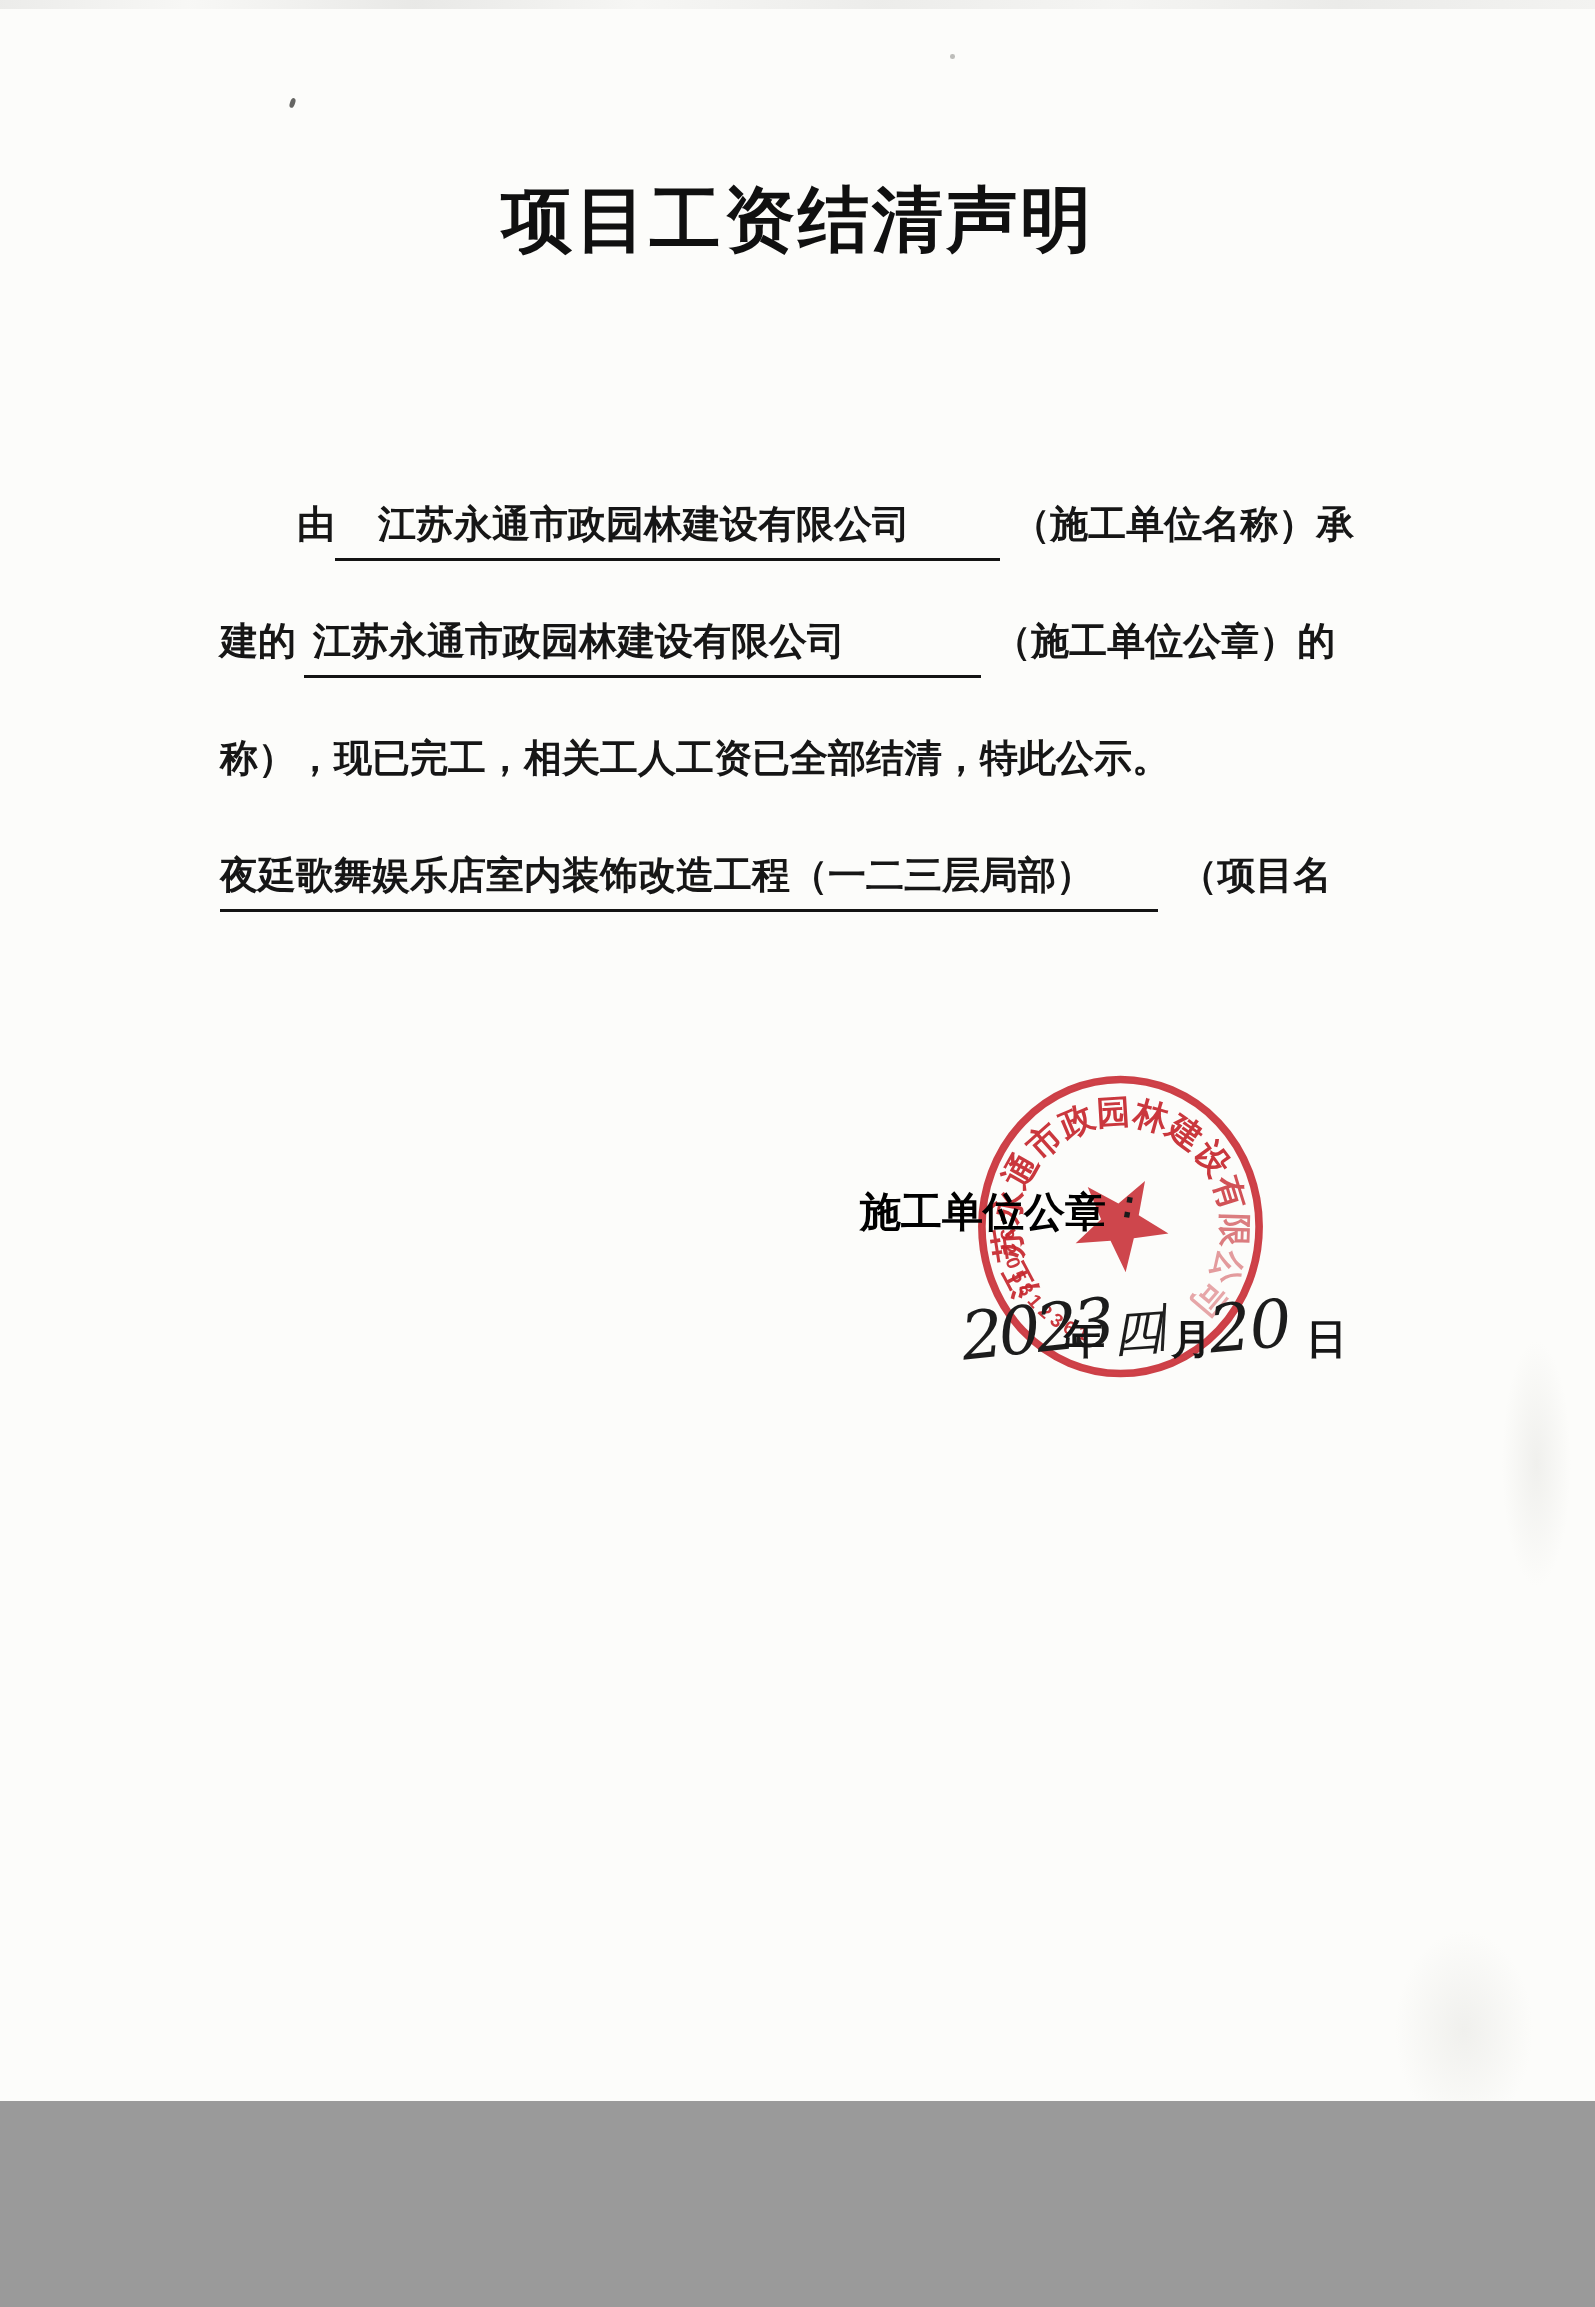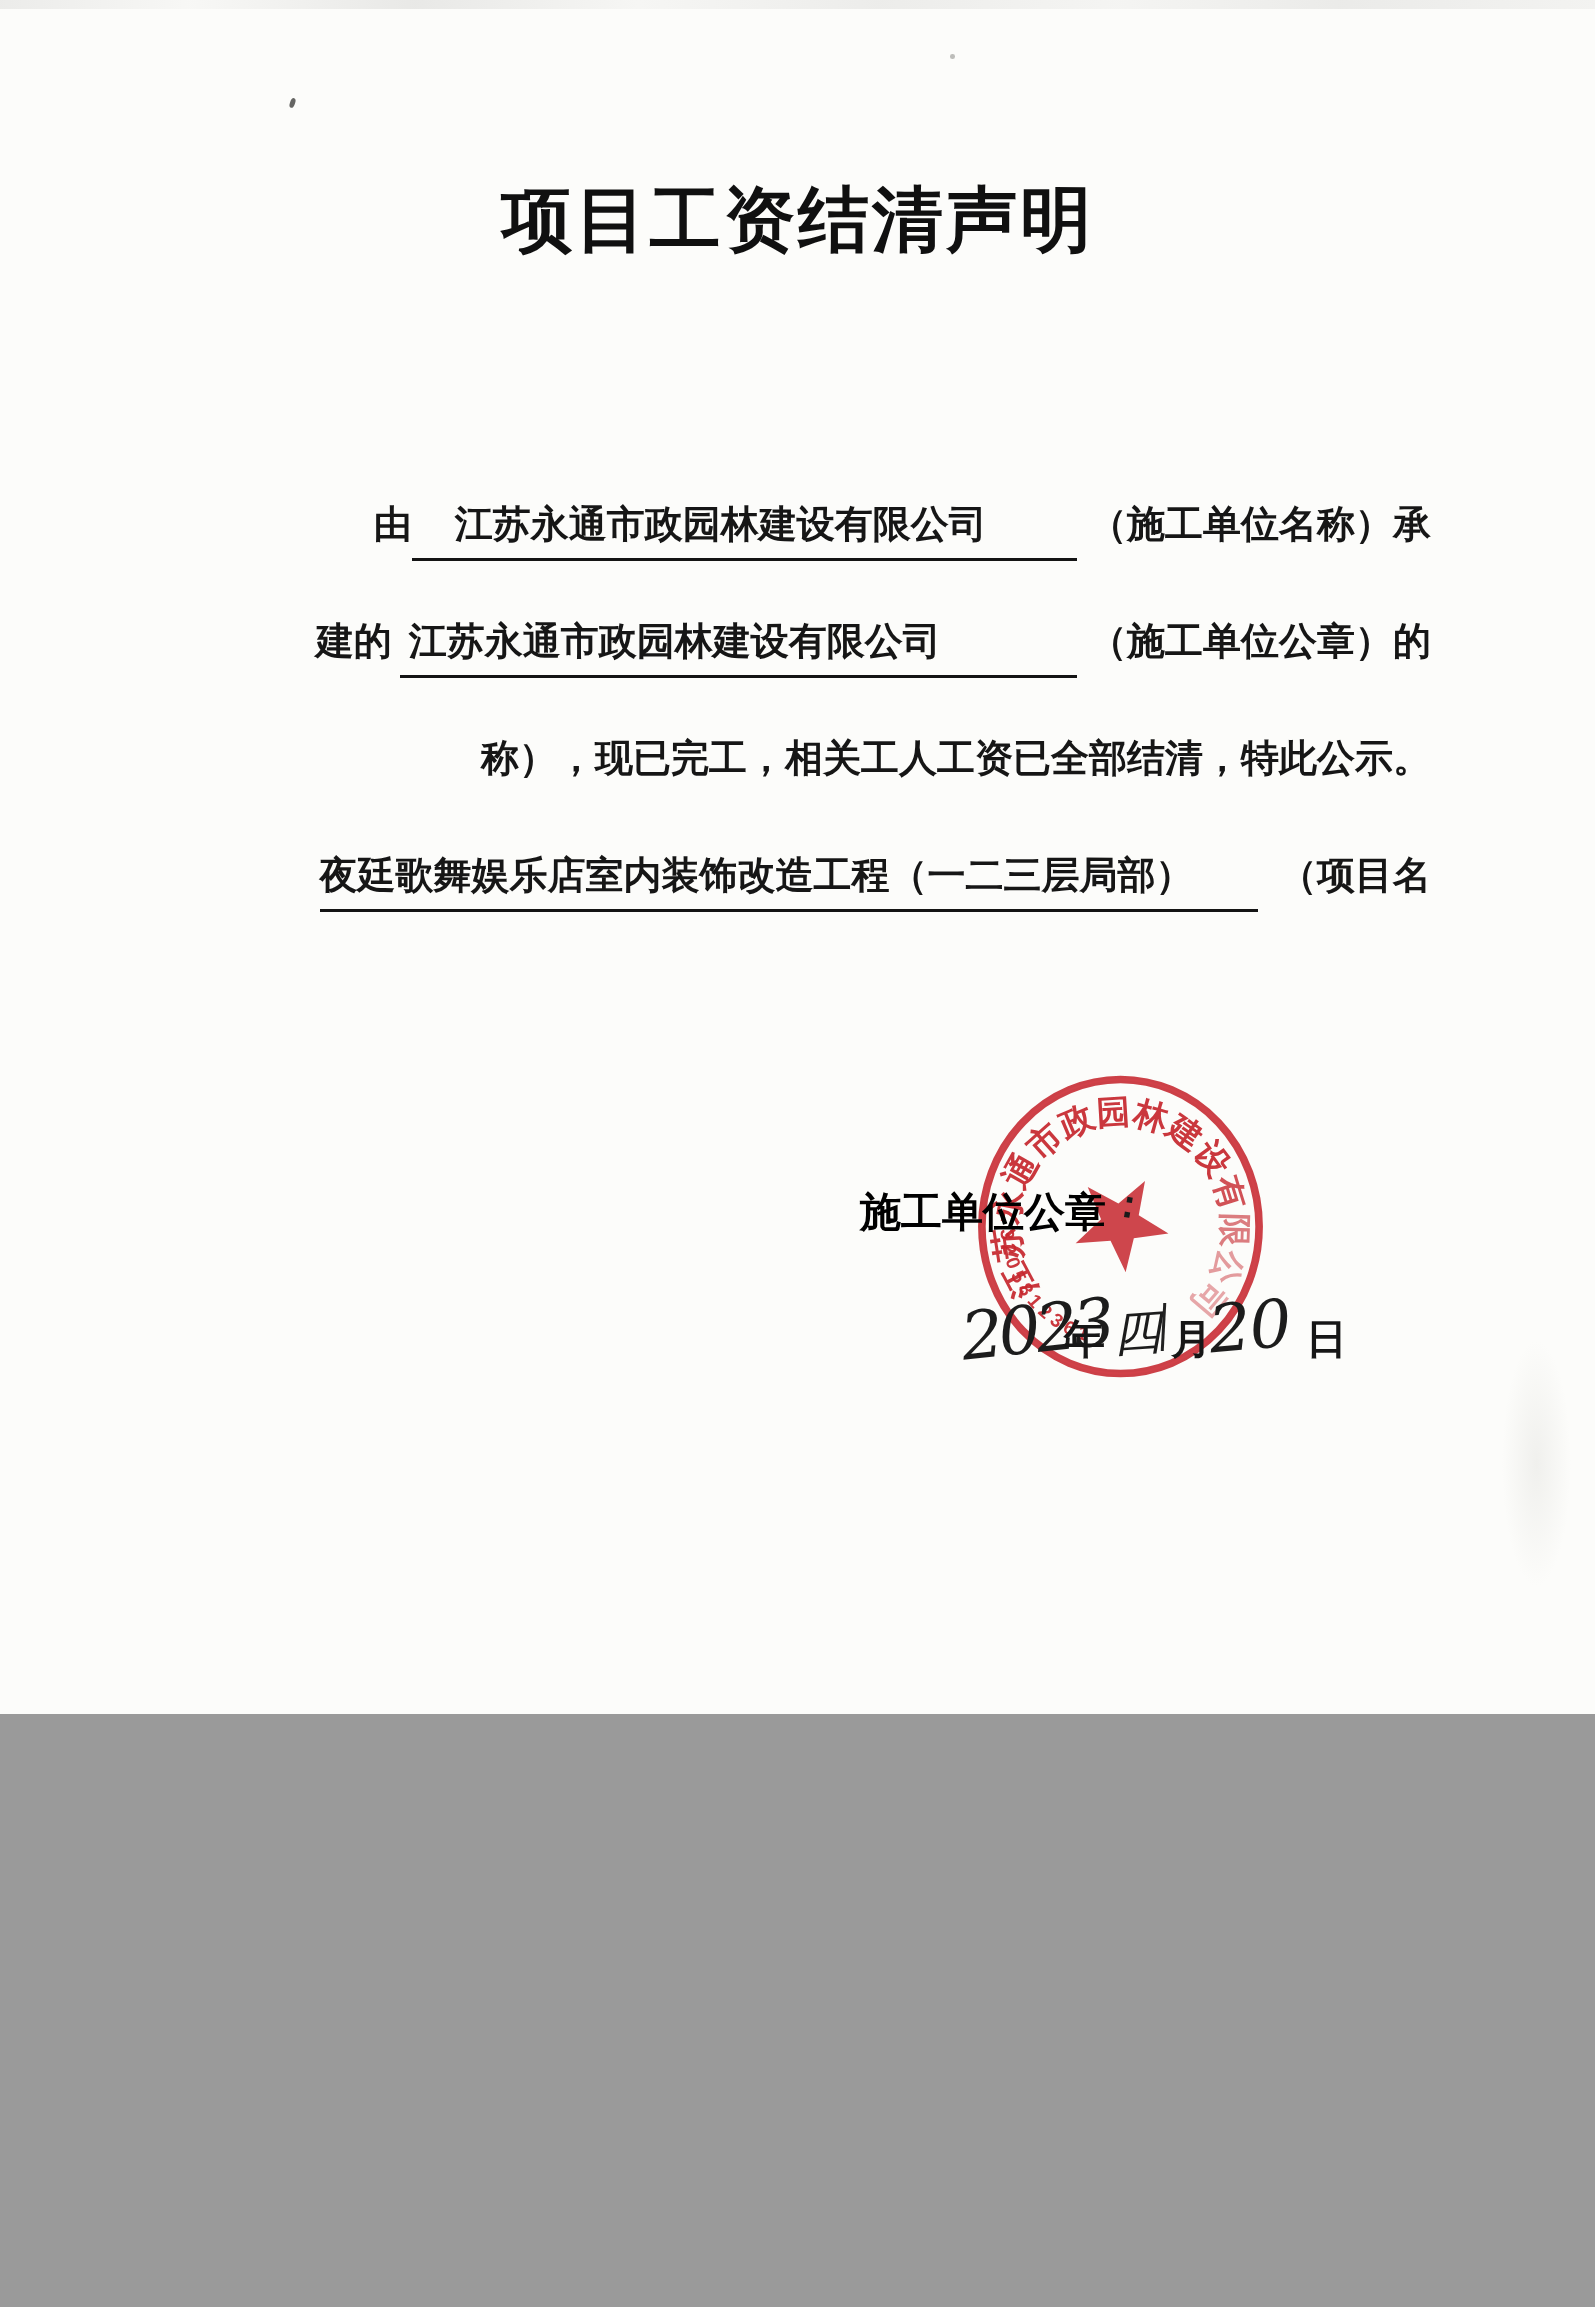--- a/index.html
+++ b/index.html
@@ -1,19 +1,19 @@
 <!DOCTYPE html>
 <html style="font-size:12.3px"><head>
 <meta charset="utf-8">
 <style>
   html,body{margin:0;padding:0;}
   body{background:#9a9a9a;font-family:"Liberation Sans",sans-serif;}
   .page{
     position:relative;
-    width:1596px;height:1714px;
+    width:1596px;height:2101px;
     margin:0 auto;
     background:#fcfcfa;
     overflow:hidden;
     color:#161616;
   }
   
   .scan-top{
     position:absolute;top:0;left:0;right:0;height:9.2px;
     background:linear-gradient(90deg,#e6e6e4 0%,#f6f6f4 12%,#e2e2e0 26%,#f4f4f2 40%,
       #e7e7e5 55%,#f2f2f0 70%,#e5e5e3 84%,#f0f0ee 100%);
@@ -27,21 +27,21 @@
     position:absolute;top:173px;left:0;width:100%;
     text-align:center;
     font-size:71px;font-weight:900;letter-spacing:3.1px;
     color:#101010;z-index:2;
   }
   
   .body-block{
     position:absolute;left:220px;top:500px;width:1211px;
     font-size:38px;font-weight:700;color:#161616;z-index:2;
   }
-  .line{height:117px;line-height:49px;white-space:nowrap;text-align:right;}
+  .line{height:117px;line-height:49px;white-space:nowrap;}
   .line-1{margin-left:77px;}
   .blank{
     border-bottom:3.8px solid #141414;
     padding-bottom:9.2px;
     display:inline-block;
   }
   .blank-1{padding-left:43px;padding-right:90px;}
   .blank-2{padding-left:9.2px;padding-right:136px;margin-left:7.7px;}
   .blank-3{padding-right:64px;}
   .after-blank{margin-left:12.3px;}

